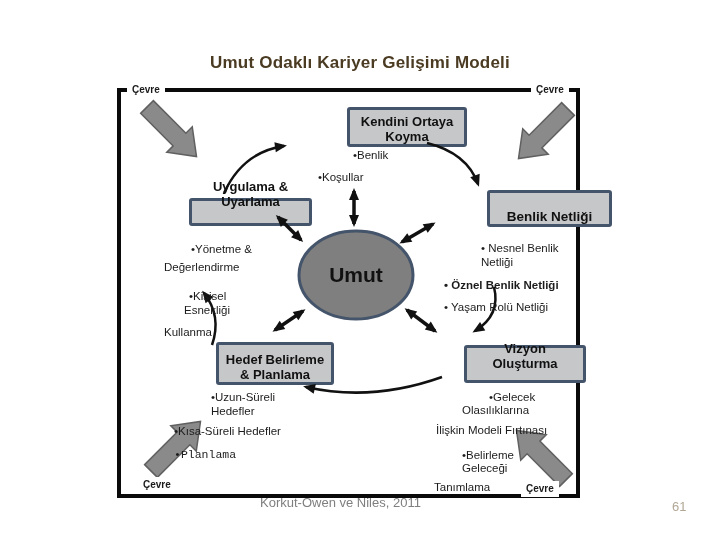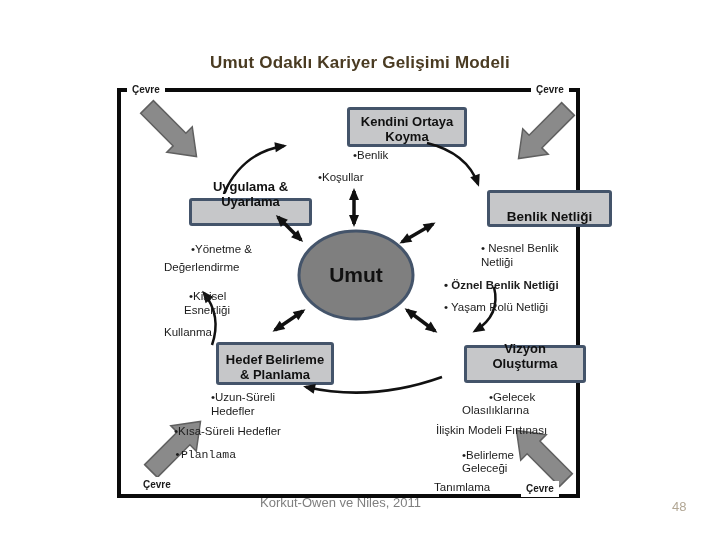--- a/index.html
+++ b/index.html
@@ -144,15 +144,15 @@
   <div class="abs bullet" style="left:174px;top:448px;font-family:Liberation Mono, monospace;">•Planlama</div>
 
   <div class="abs bullet" style="left:462px;top:391px;margin-left:27px;">•Gelecek</div>
   <div class="abs bullet" style="left:462px;top:404px;">Olasılıklarına</div>
   <div class="abs bullet" style="left:436px;top:424px;">İlişkin Modeli Fırtınası</div>
   <div class="abs bullet" style="left:462px;top:449px;">•Belirleme</div>
   <div class="abs bullet" style="left:462px;top:462px;">Geleceği</div>
   <div class="abs bullet" style="left:434px;top:481px;">Tanımlama</div>
 
   <div class="abs citation" style="left:260px;top:495px;">Korkut-Owen ve Niles, 2011</div>
-  <div class="abs pagenum" style="left:672px;top:499px;">48</div>
+  <div class="abs pagenum" style="left:672px;top:499px;">61</div>
 
 </div>
 
 </body></html>

